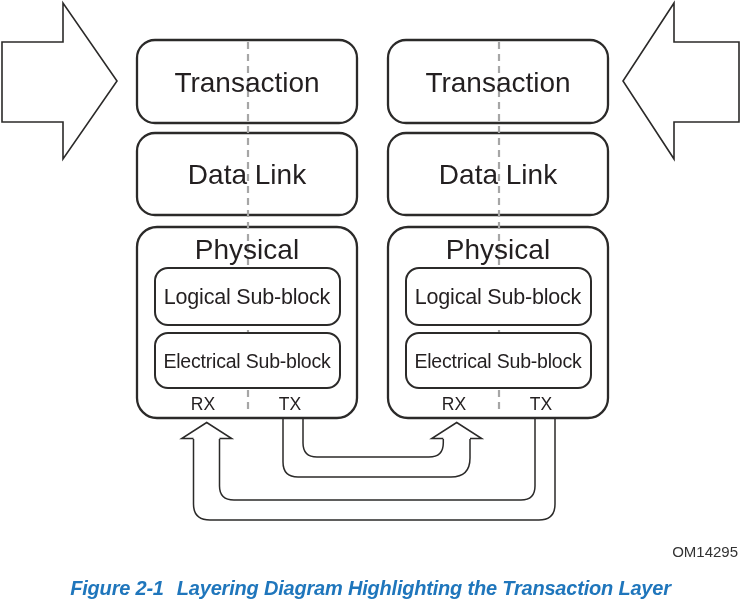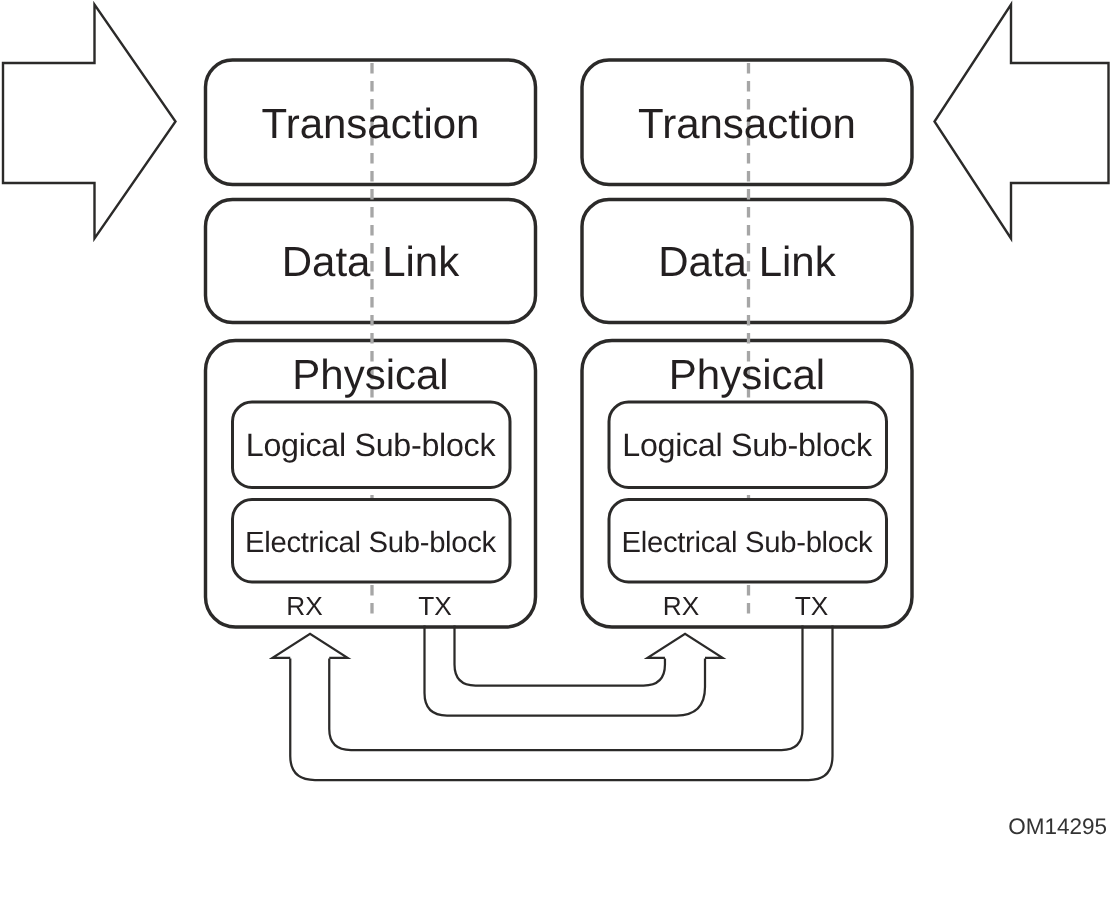--- a/index.html
+++ b/index.html
@@ -100,14 +100,17 @@
       <path class="ahead" d="M443.3,438.5 L431.7,438.5 L456.7,422.5 L481.7,438.5 L470,438.5"></path>
 
       <path class="pipe" d="M555,417 V504 Q555,520 539,520 H210 Q193.5,520 193.5,504 V439"></path>
       <path class="pipe" d="M535,417 V486 Q535,500 521,500 H234 Q219.5,500 219.5,486 V439"></path>
       <path class="ahead" d="M193.5,438.5 L181.7,438.5 L206.7,422.5 L231.7,438.5 L219.5,438.5"></path>
     </g>
   </svg>
 
   <div class="watermark">OM14295</div>
 
+  <div class="caption">
+    <span class="cap-label">Figure 2-1</span><span>Layering Diagram Highlighting the Transaction Layer</span>
+  </div>
 
 </div>
 
 </body></html>

